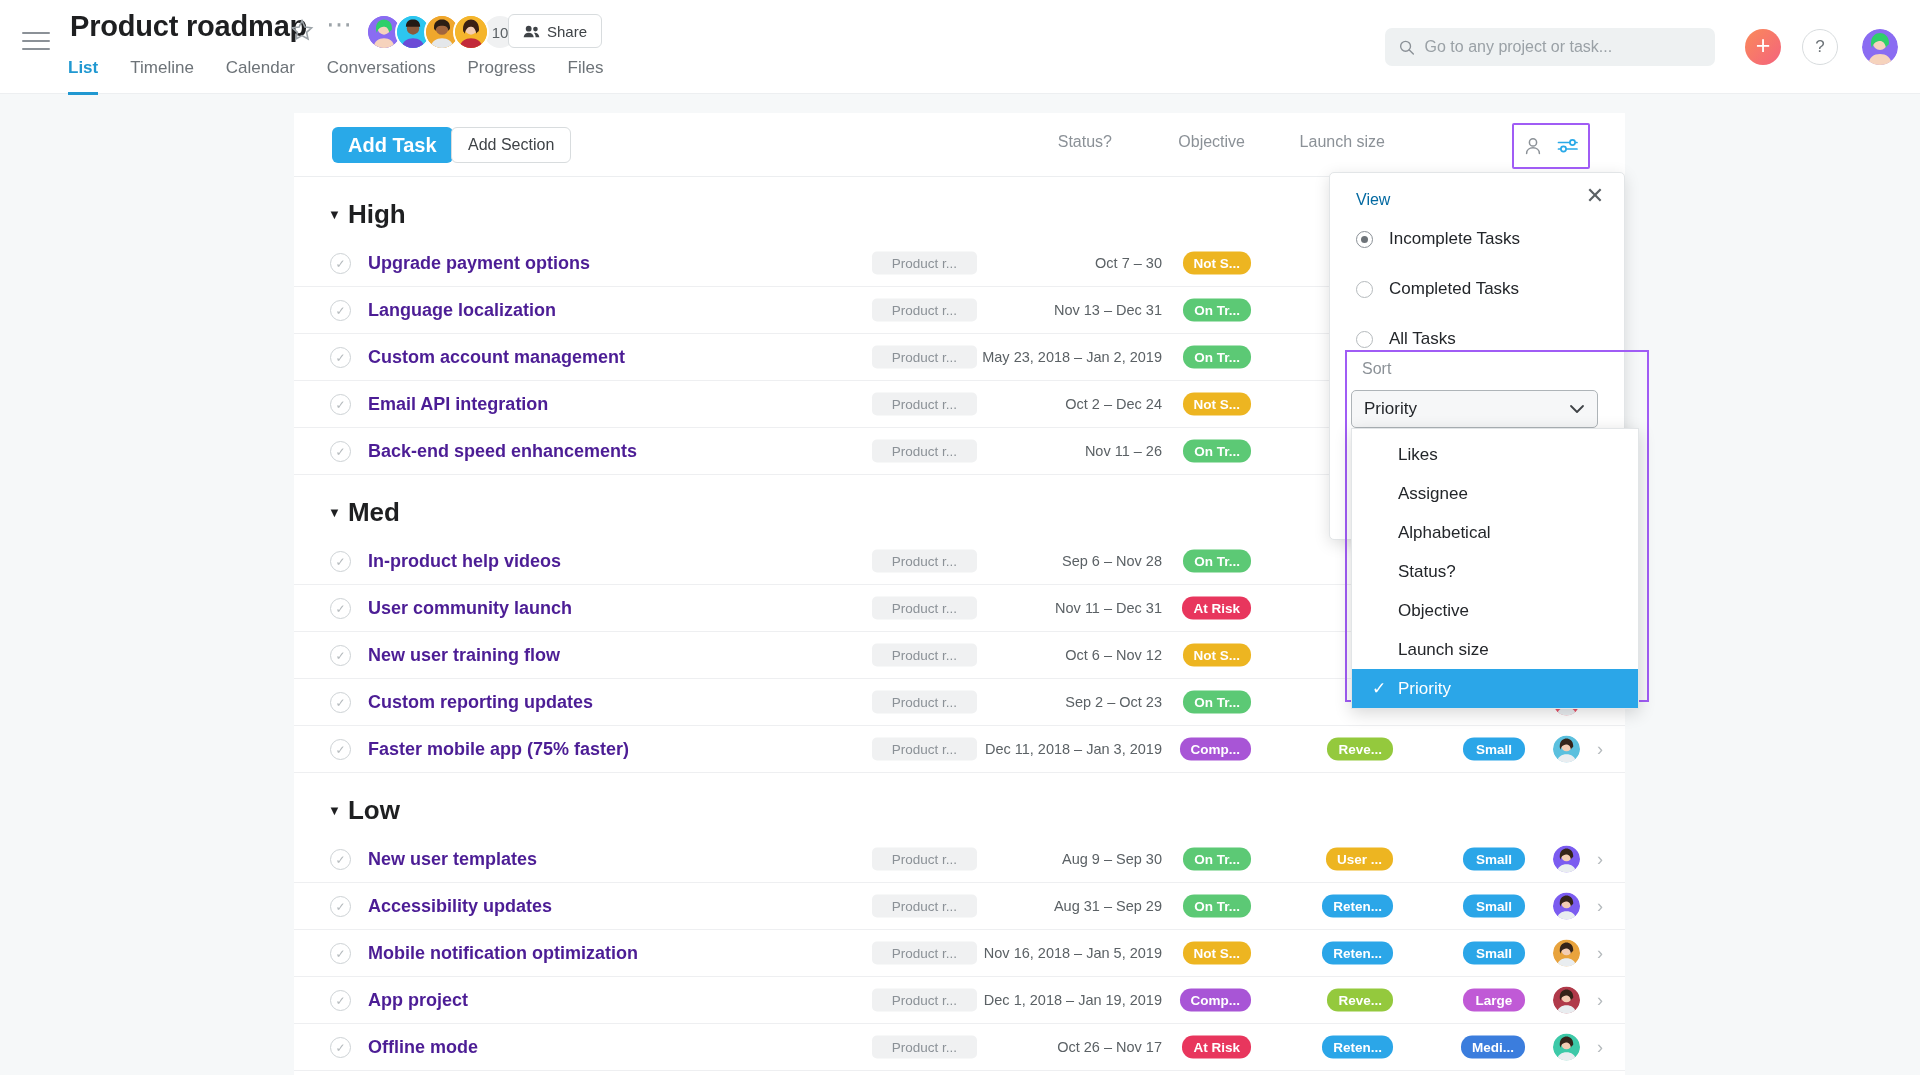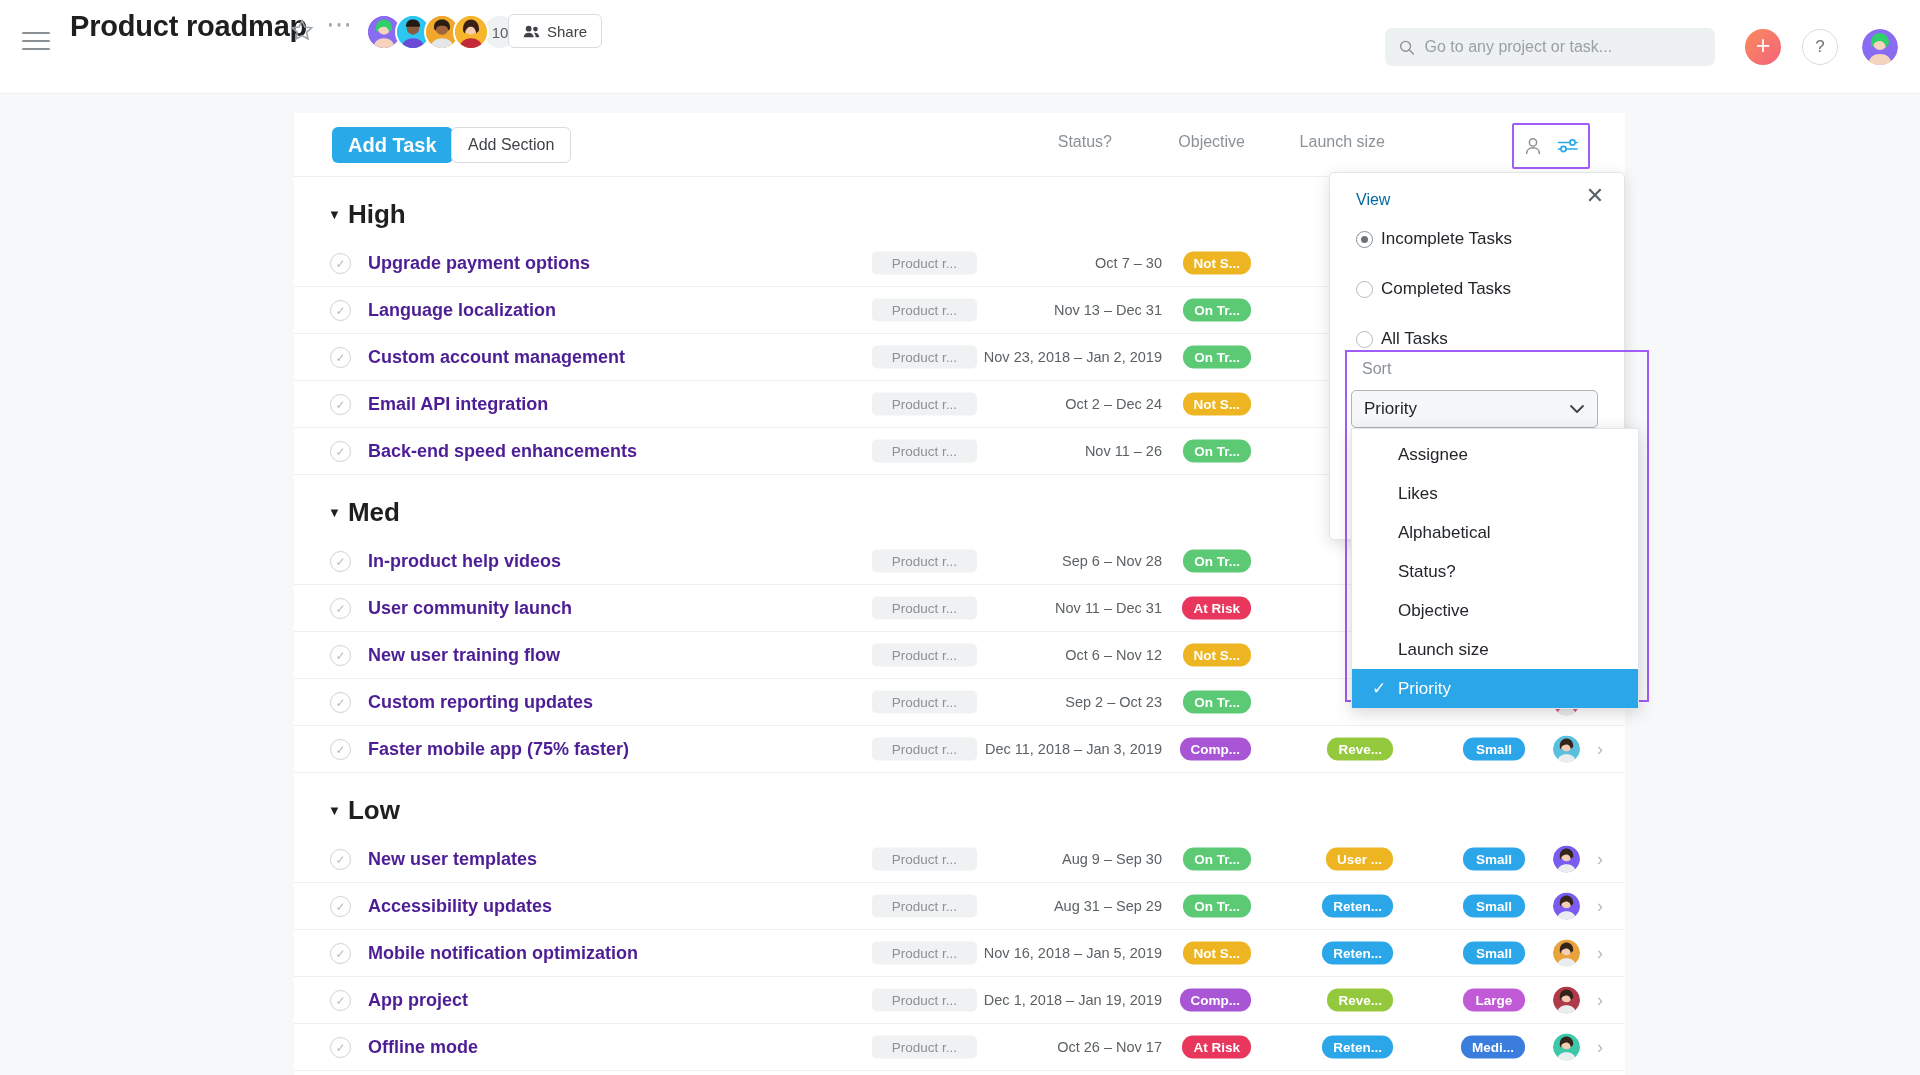--- a/index.html
+++ b/index.html
@@ -175,21 +175,21 @@
     box-shadow: 0 4px 16px rgba(0,0,0,.13); z-index: 30;
   }
   .pop-label {
     font-size: 16px; color: #0369a1; padding: 18px 0 0 26px;
   }
   .pop-close {
     position: absolute; right: 18px; top: 13px; width: 22px; height: 22px;
     color: #5b6165; font-size: 22px; line-height: 20px; text-align: center; cursor: pointer;
   }
   .radio-item {
-    display: flex; align-items: center; gap: 8px;
+    display: flex; align-items: center; gap: 16px;
     padding: 0 26px; height: 40px; margin-top: 10px; cursor: pointer;
     font-size: 17px; color: #23262a;
   }
   .radio {
     width: 17px; height: 17px; border-radius: 50%; border: 1.5px solid #b5babd;
     display: flex; align-items: center; justify-content: center; flex: none;
   }
   .radio.on { border-color: #8b9197; }
   .radio.on::after { content: ""; width: 7px; height: 7px; border-radius: 50%; background: #6d7378; }
 
@@ -278,20 +278,28 @@
   <div class="share-btn">
     <svg width="17" height="15" viewBox="0 0 18 16">
       <circle cx="6" cy="5" r="3.1" fill="#3f4347"></circle>
         <circle cx="13.2" cy="5.4" r="2.5" fill="#3f4347"></circle>
       <path d="M0.6 14c.4-3.3 2.7-4.8 5.4-4.8S11 10.7 11.4 14z" fill="#3f4347"></path>
       <path d="M11.6 9.4c2.3-.5 5.3.6 5.8 4.6h-4c0-1.8-.7-3.4-1.8-4.6z" fill="#3f4347"></path>
     </svg>
     <span>Share</span>
   </div>
 
+  <div class="tabs">
+    <div class="tab active">List</div>
+    <div class="tab">Timeline</div>
+    <div class="tab">Calendar</div>
+    <div class="tab">Conversations</div>
+    <div class="tab">Progress</div>
+    <div class="tab">Files</div>
+  </div>
 
   <div class="search-box">
     <svg width="17" height="17" viewBox="0 0 18 18">
       <circle cx="7.6" cy="7.6" r="5.7" fill="none" stroke="#8b9197" stroke-width="1.6"></circle>
       <line x1="11.9" y1="11.9" x2="16.6" y2="16.6" stroke="#8b9197" stroke-width="1.6" stroke-linecap="round"></line>
     </svg>
     <input placeholder="Go to any project or task..." style="">
   </div>
 
   <div class="plus-btn">+</div>
@@ -366,21 +374,21 @@
             <path d="M5 36c1-8 7-11 13-11s12 3 13 11z" fill="#e9edf0"></path>
             <path d="M9 14c0-7 5-10 9-10s9 3 9 10c0 3-2 1-3 5-1-6-4-7-6-7s-7 1-8 7c-1-4-1-2-1-5z" fill="#35241a"></path>
           </svg>
         </span>
         <span class="chev">›</span>
       </div>
       <div class="row">
         <span class="check">✓</span>
         <span class="task-name">Custom account management</span>
         <span class="proj-chip">Product r...</span>
-        <span class="dates">Nov 23, 2018 – Jan 2, 2019</span>
+        <span class="dates">May 23, 2018 – Jan 2, 2019</span>
         <span class="badge b-status" style="background:#5cc975">On Tr...</span>
         <span class="row-avatar">
           <svg class="av-img" viewBox="0 0 36 36">
             <circle cx="18" cy="18" r="18" fill="#2ba6e8"></circle>
             <circle cx="18" cy="14" r="7" fill="#f3cdb4"></circle>
             <path d="M5 36c1-8 7-11 13-11s12 3 13 11z" fill="#e9edf0"></path>
             <path d="M9 14c0-7 5-10 9-10s9 3 9 10c0 3-2 1-3 5-1-6-4-7-6-7s-7 1-8 7c-1-4-1-2-1-5z" fill="#35241a"></path>
           </svg>
         </span>
         <span class="chev">›</span>
@@ -624,25 +632,25 @@
 <div class="sort-select">
   <span>Priority</span>
   <svg width="16" height="10" viewBox="0 0 16 10">
     <polyline points="2,2 8,8 14,2" fill="none" stroke="#3f4347" stroke-width="1.8" stroke-linecap="round" stroke-linejoin="round"></polyline>
   </svg>
 </div>
 
 <div class="sort-menu" id="sort-menu">
     <div class="sort-opt">
       <span class="tick"></span>
-      <span>Assignee</span>
+      <span>Likes</span>
     </div>
     <div class="sort-opt">
       <span class="tick"></span>
-      <span>Likes</span>
+      <span>Assignee</span>
     </div>
     <div class="sort-opt">
       <span class="tick"></span>
       <span>Alphabetical</span>
     </div>
     <div class="sort-opt">
       <span class="tick"></span>
       <span>Status?</span>
     </div>
     <div class="sort-opt">

